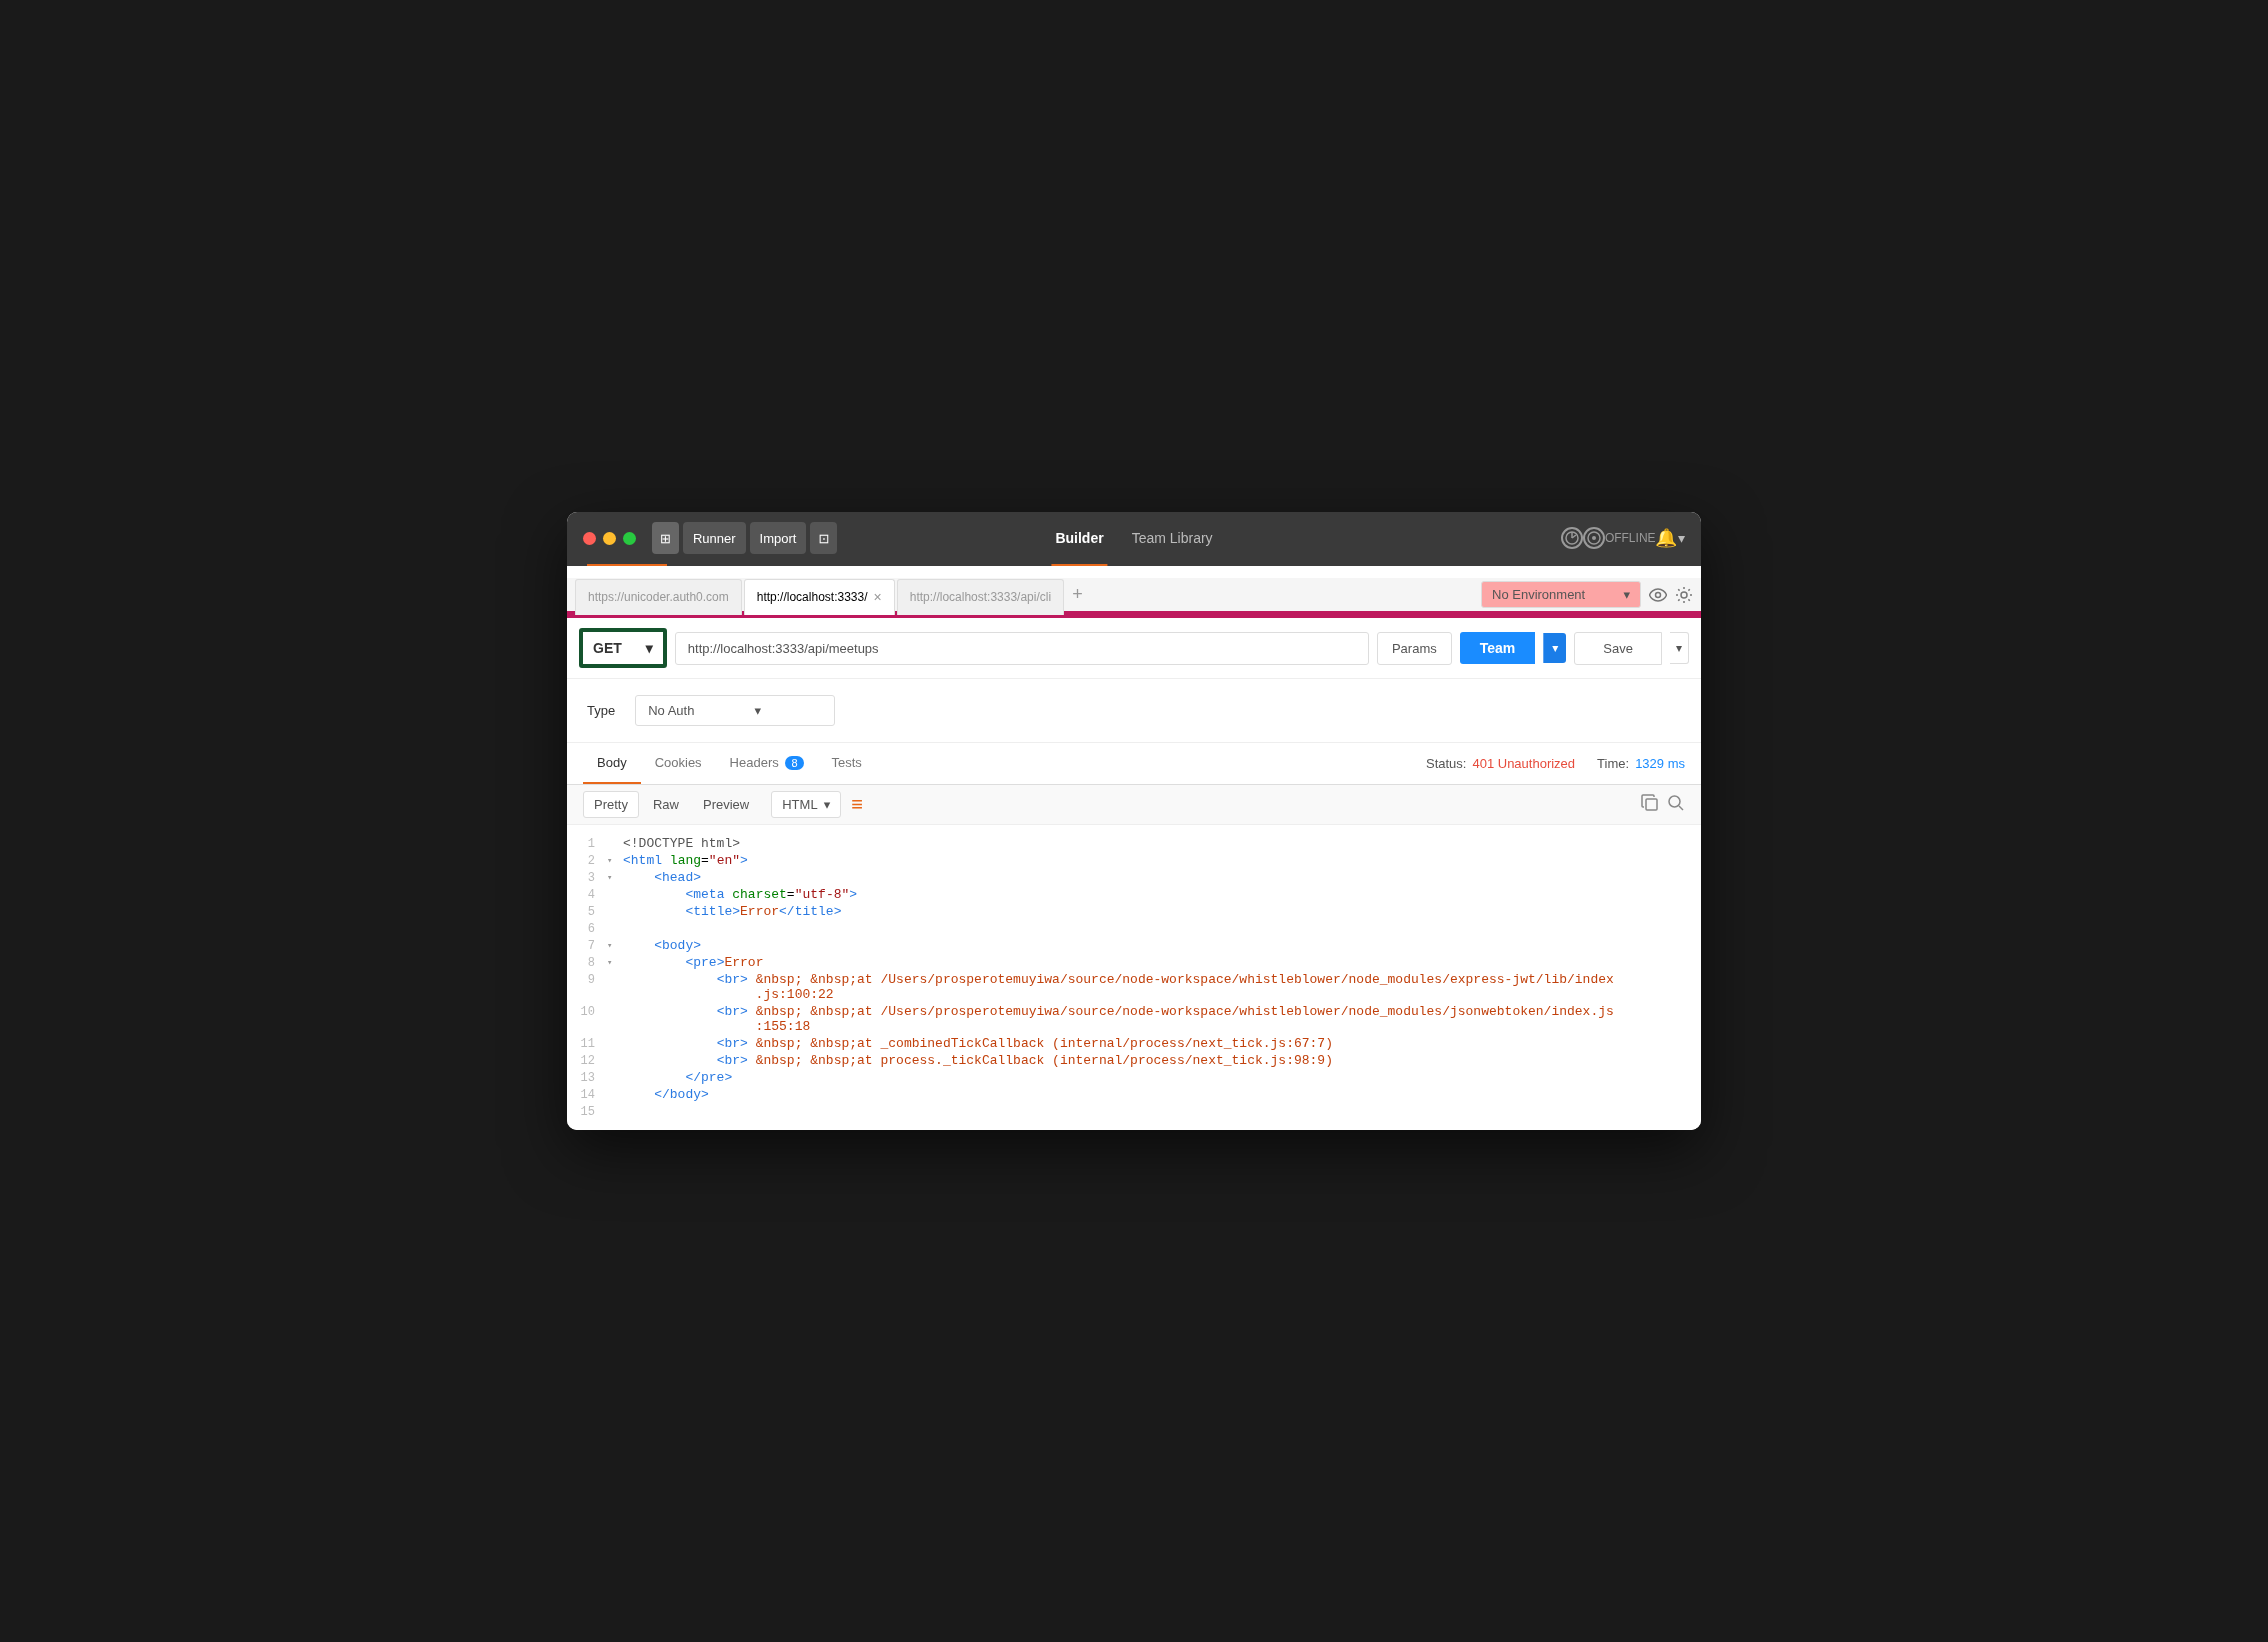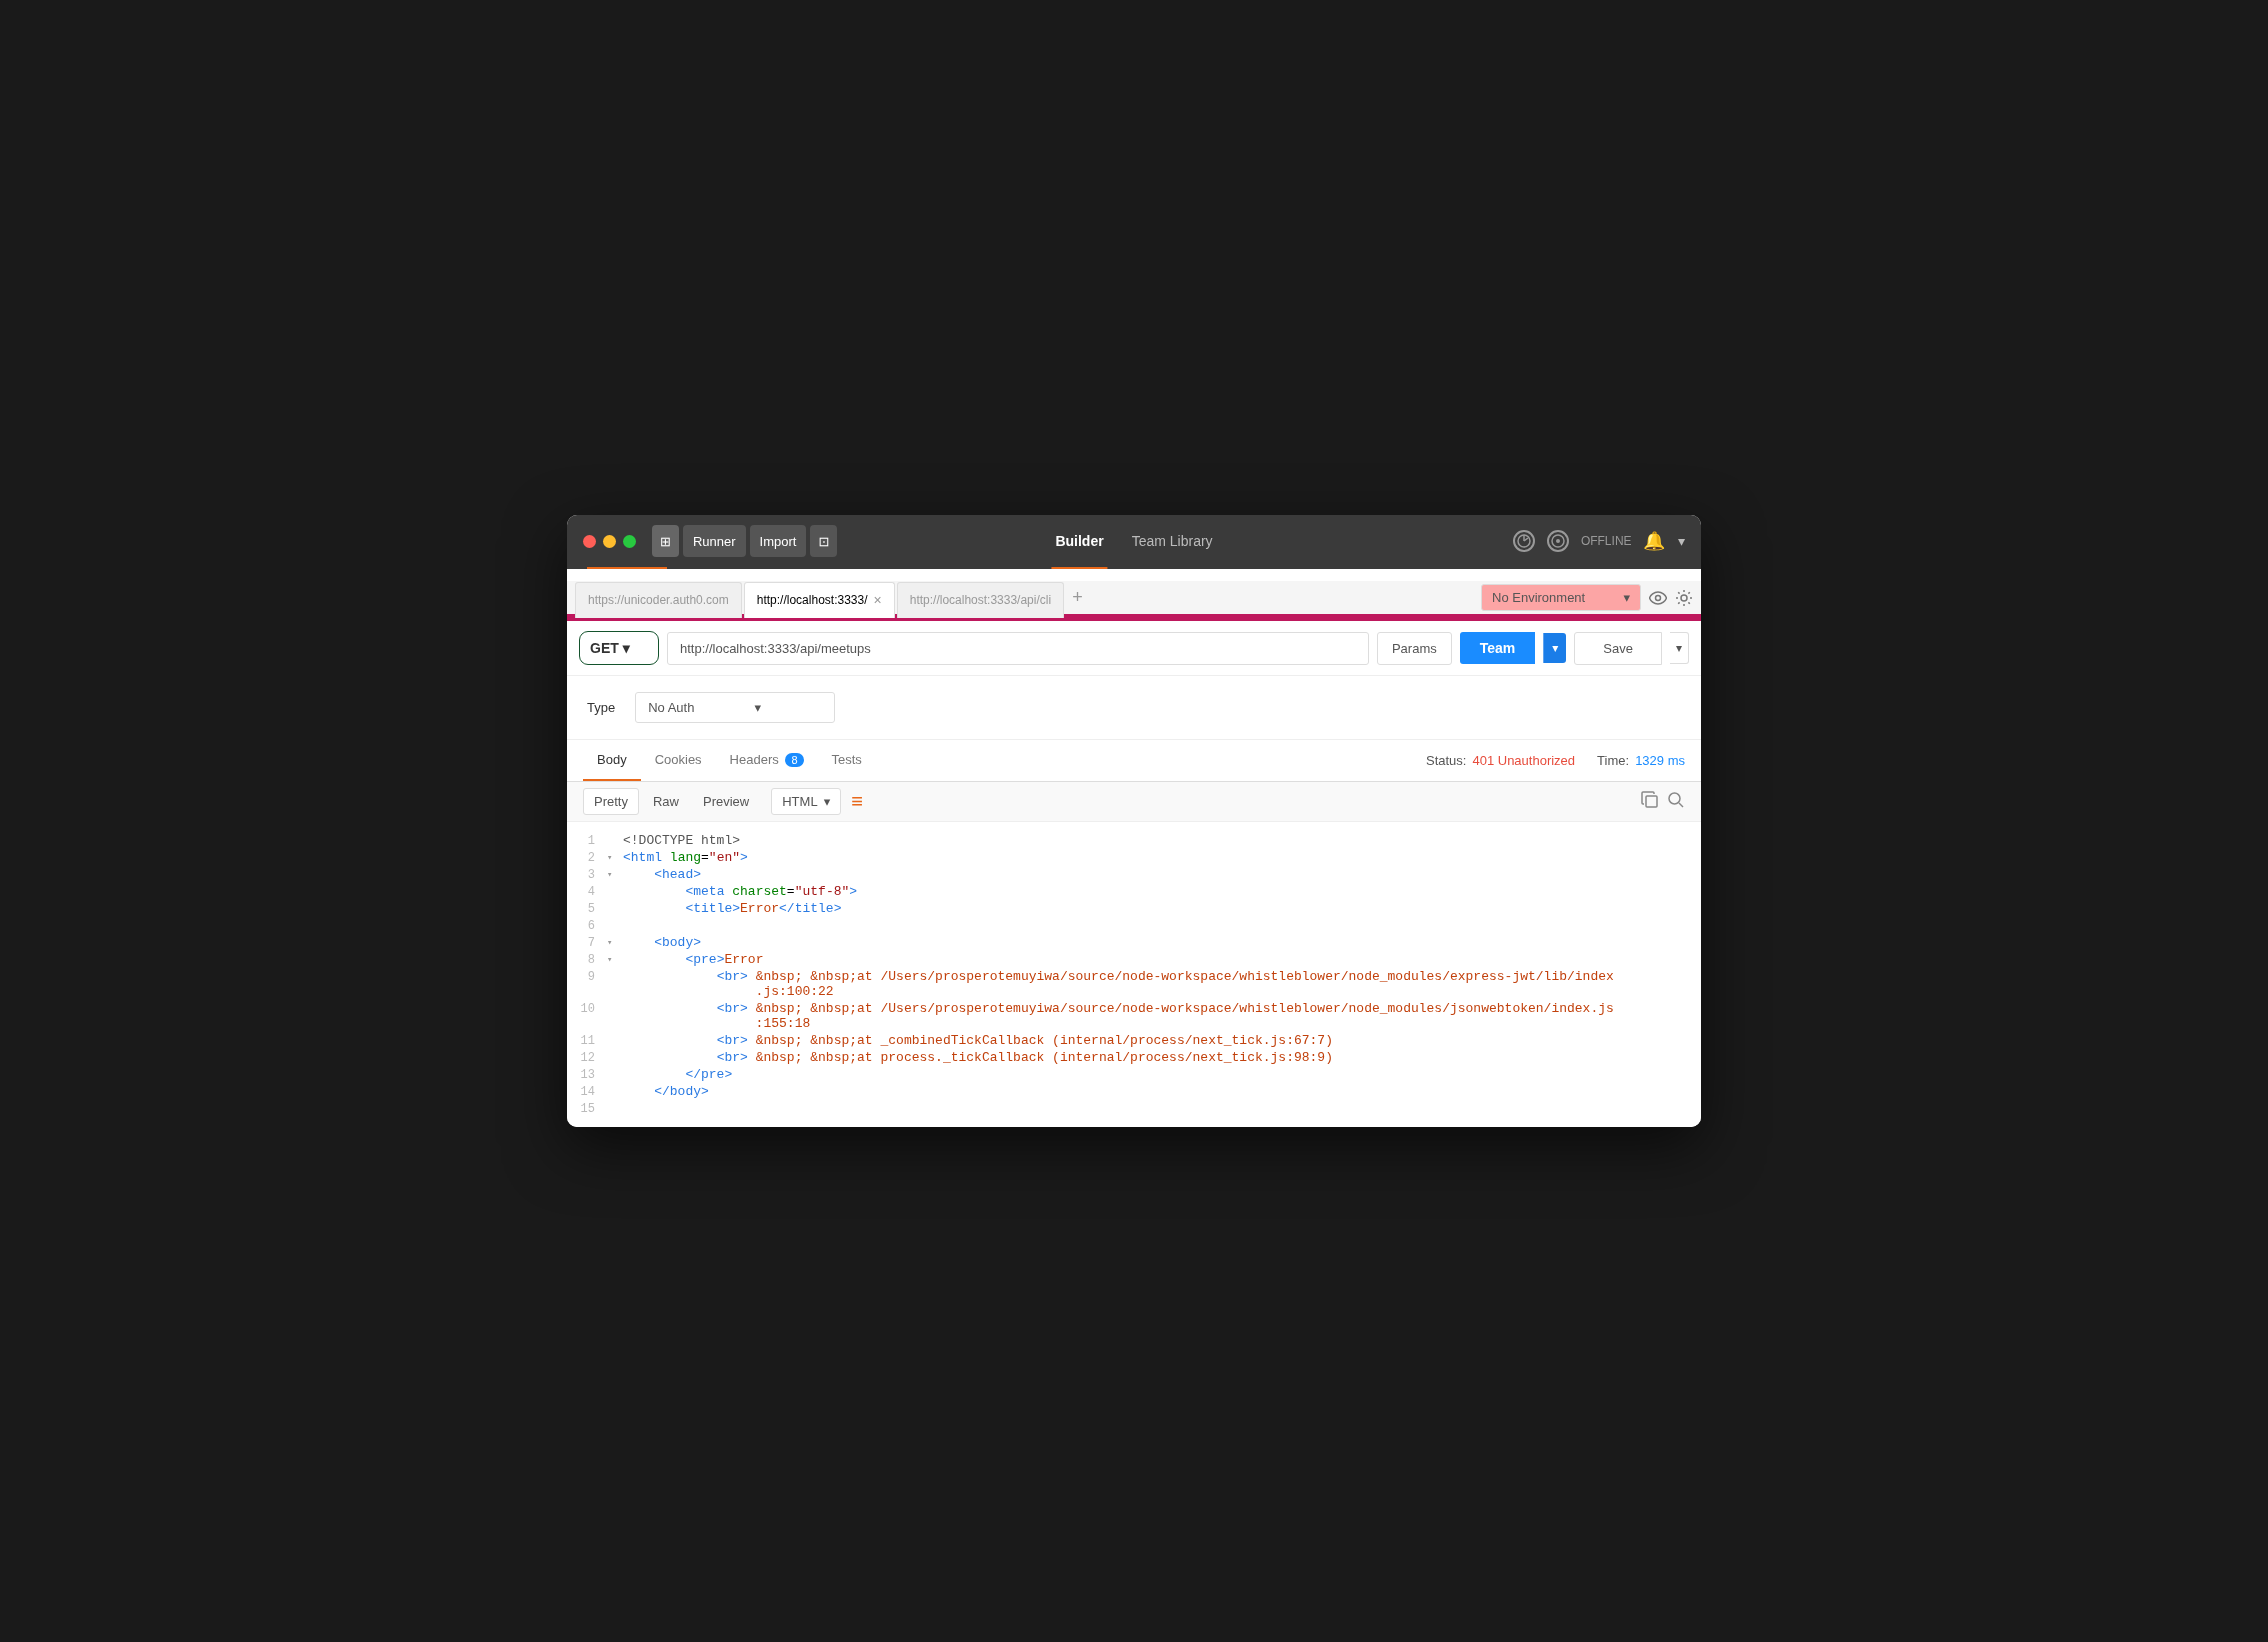--- a/index.html
+++ b/index.html
@@ -90,21 +90,21 @@
       bottom: -14px;
       left: 0;
       right: 0;
       height: 2px;
       background: #e8681a;
     }
     .toolbar-right {
       margin-left: auto;
       display: flex;
       align-items: center;
-      gap: 12px;
+      gap: 0;
     }
     .status-indicator {
       display: flex;
       align-items: center;
       gap: 6px;
       color: #999;
       font-size: 12px;
     }
     .radar-icon {
       width: 22px;
@@ -215,30 +215,30 @@
     .request-line {
       background: #fff;
       border-bottom: 1px solid #eee;
       display: flex;
       align-items: center;
       padding: 10px 12px;
       gap: 8px;
     }
     .method-select {
       background: #fff;
-      border: 1px solid #14532d;
-      border-radius: 9px;
+      border: 4px solid #14532d;
+      border-radius: 3px;
       padding: 8px 10px;
       font-size: 14px;
       font-weight: 600;
       color: #333;
       cursor: pointer;
       display: flex;
       align-items: center;
-      gap: 4px;
+      gap: 24px;
       min-width: 80px;
     }
     .url-input {
       flex: 1;
       border: 1px solid #ddd;
       border-radius: 3px;
       padding: 8px 12px;
       font-size: 13px;
       color: #555;
       outline: none;

